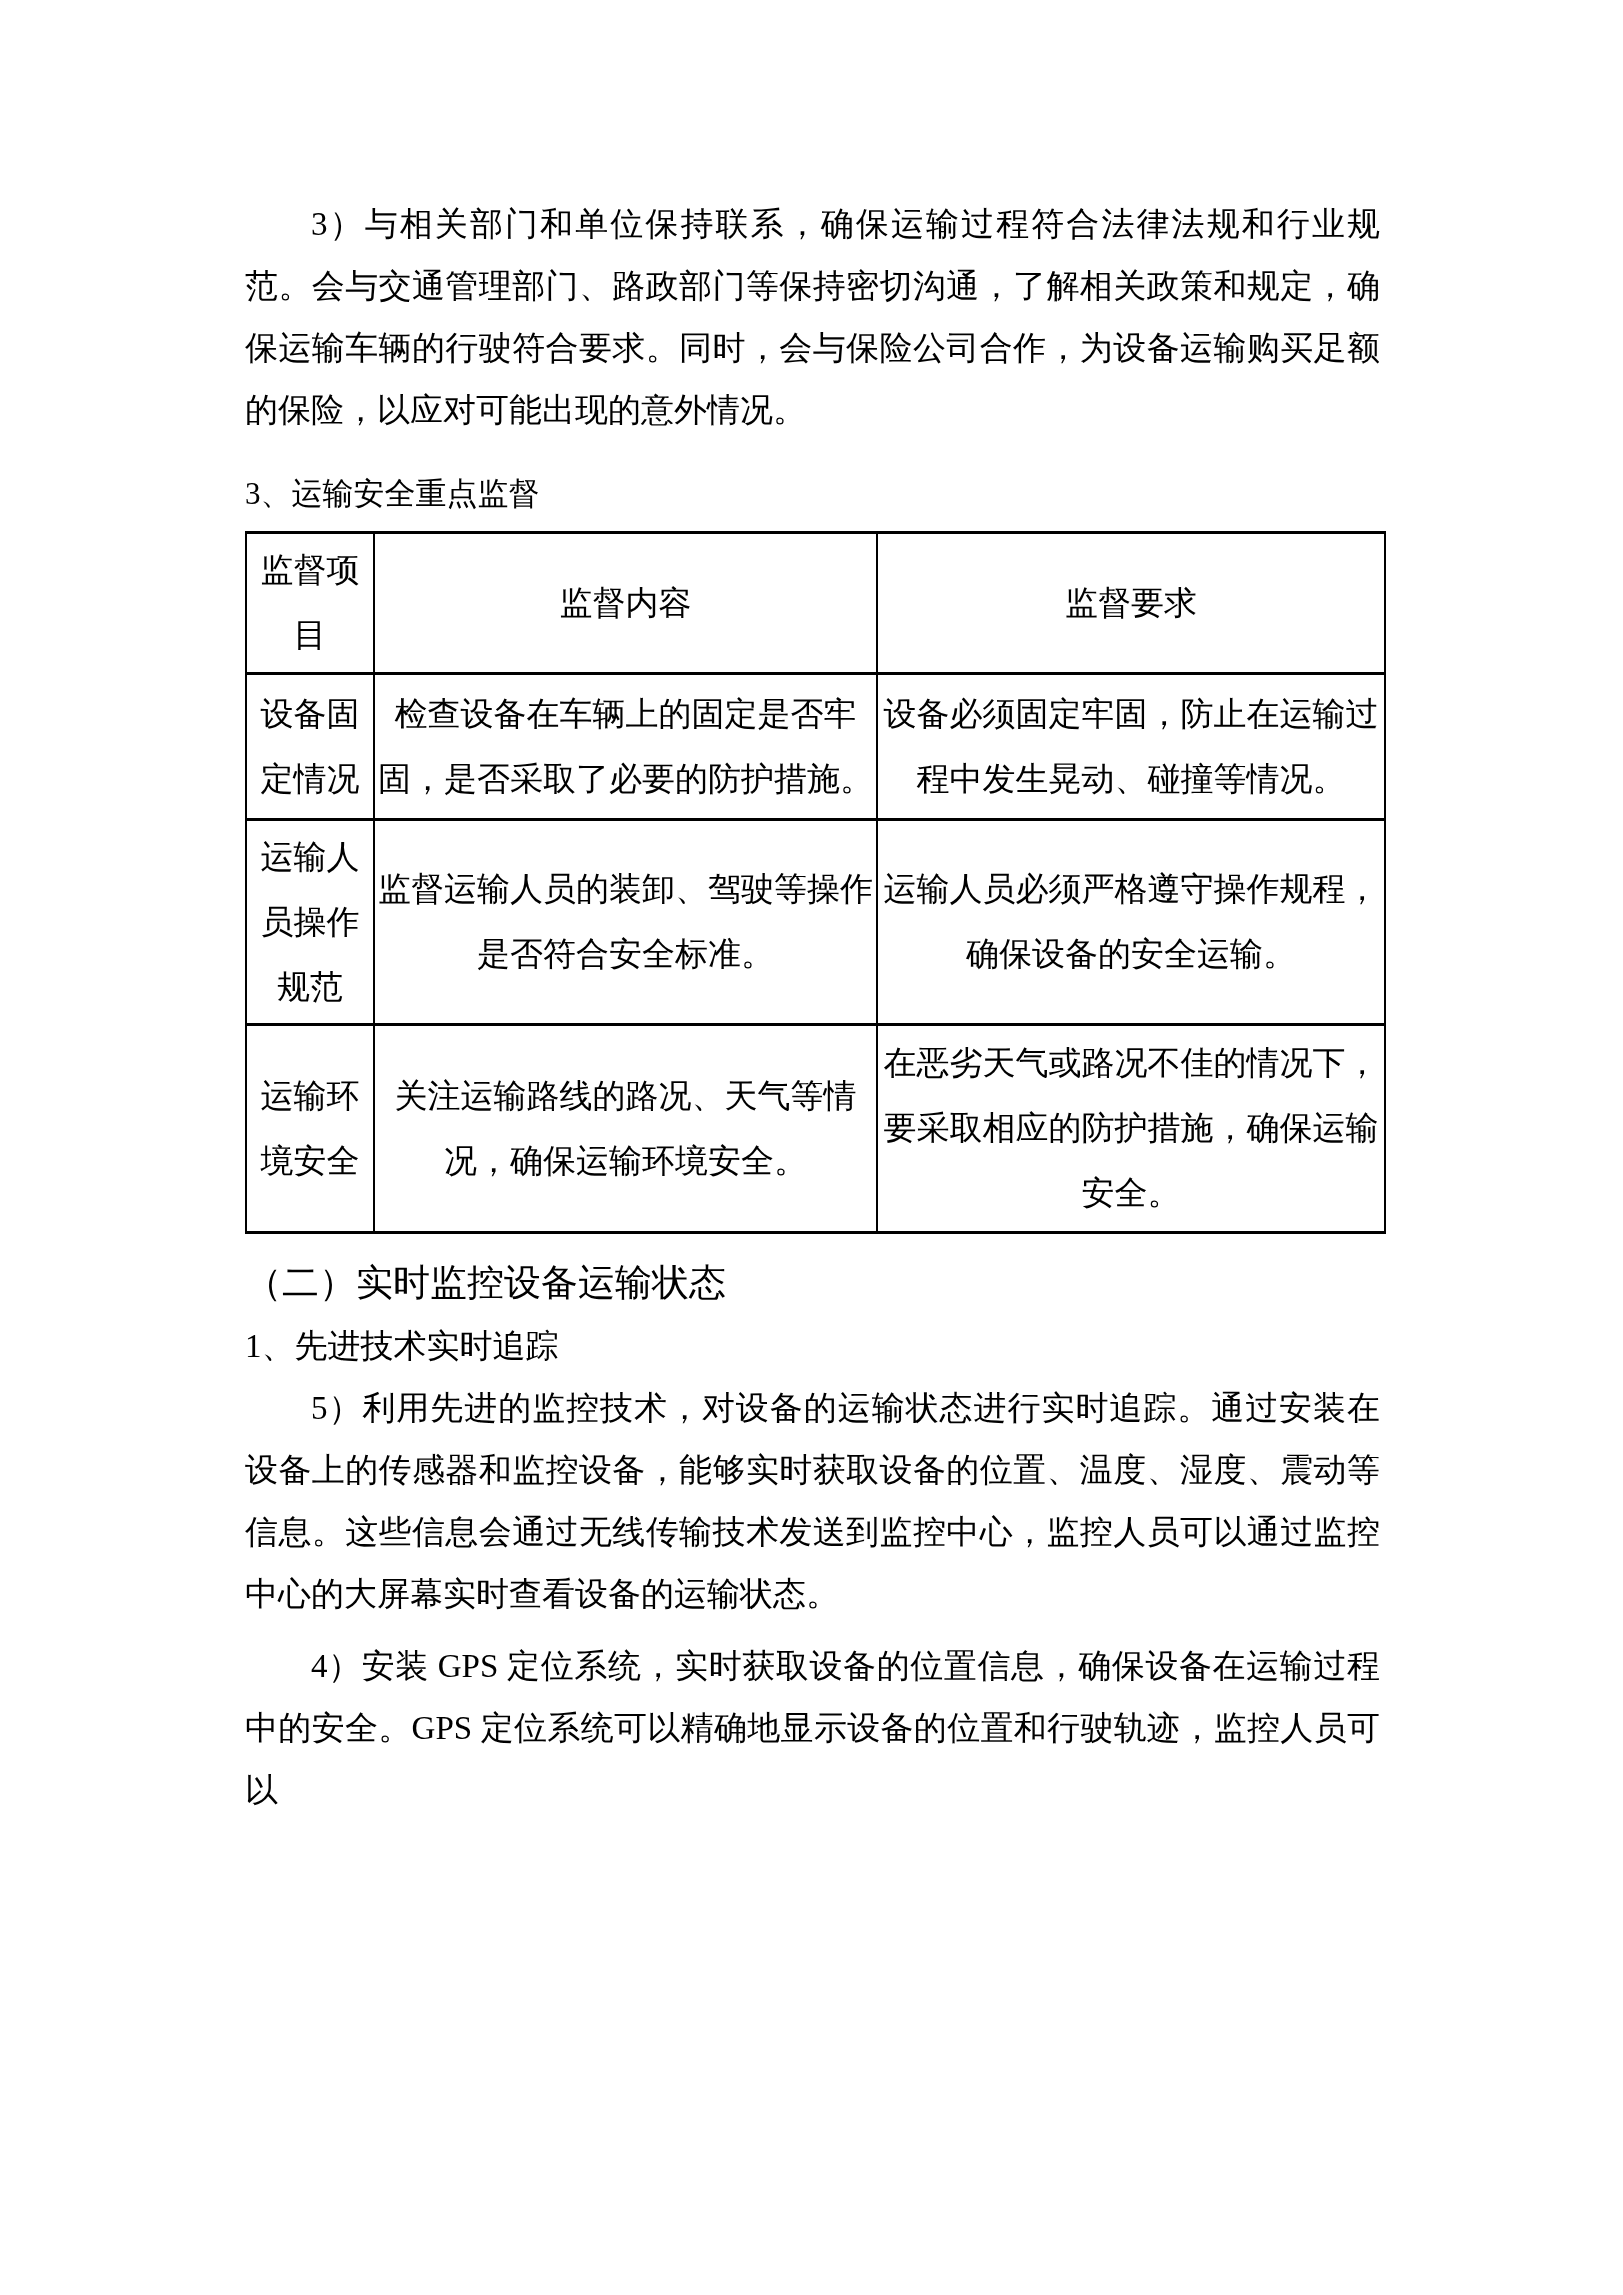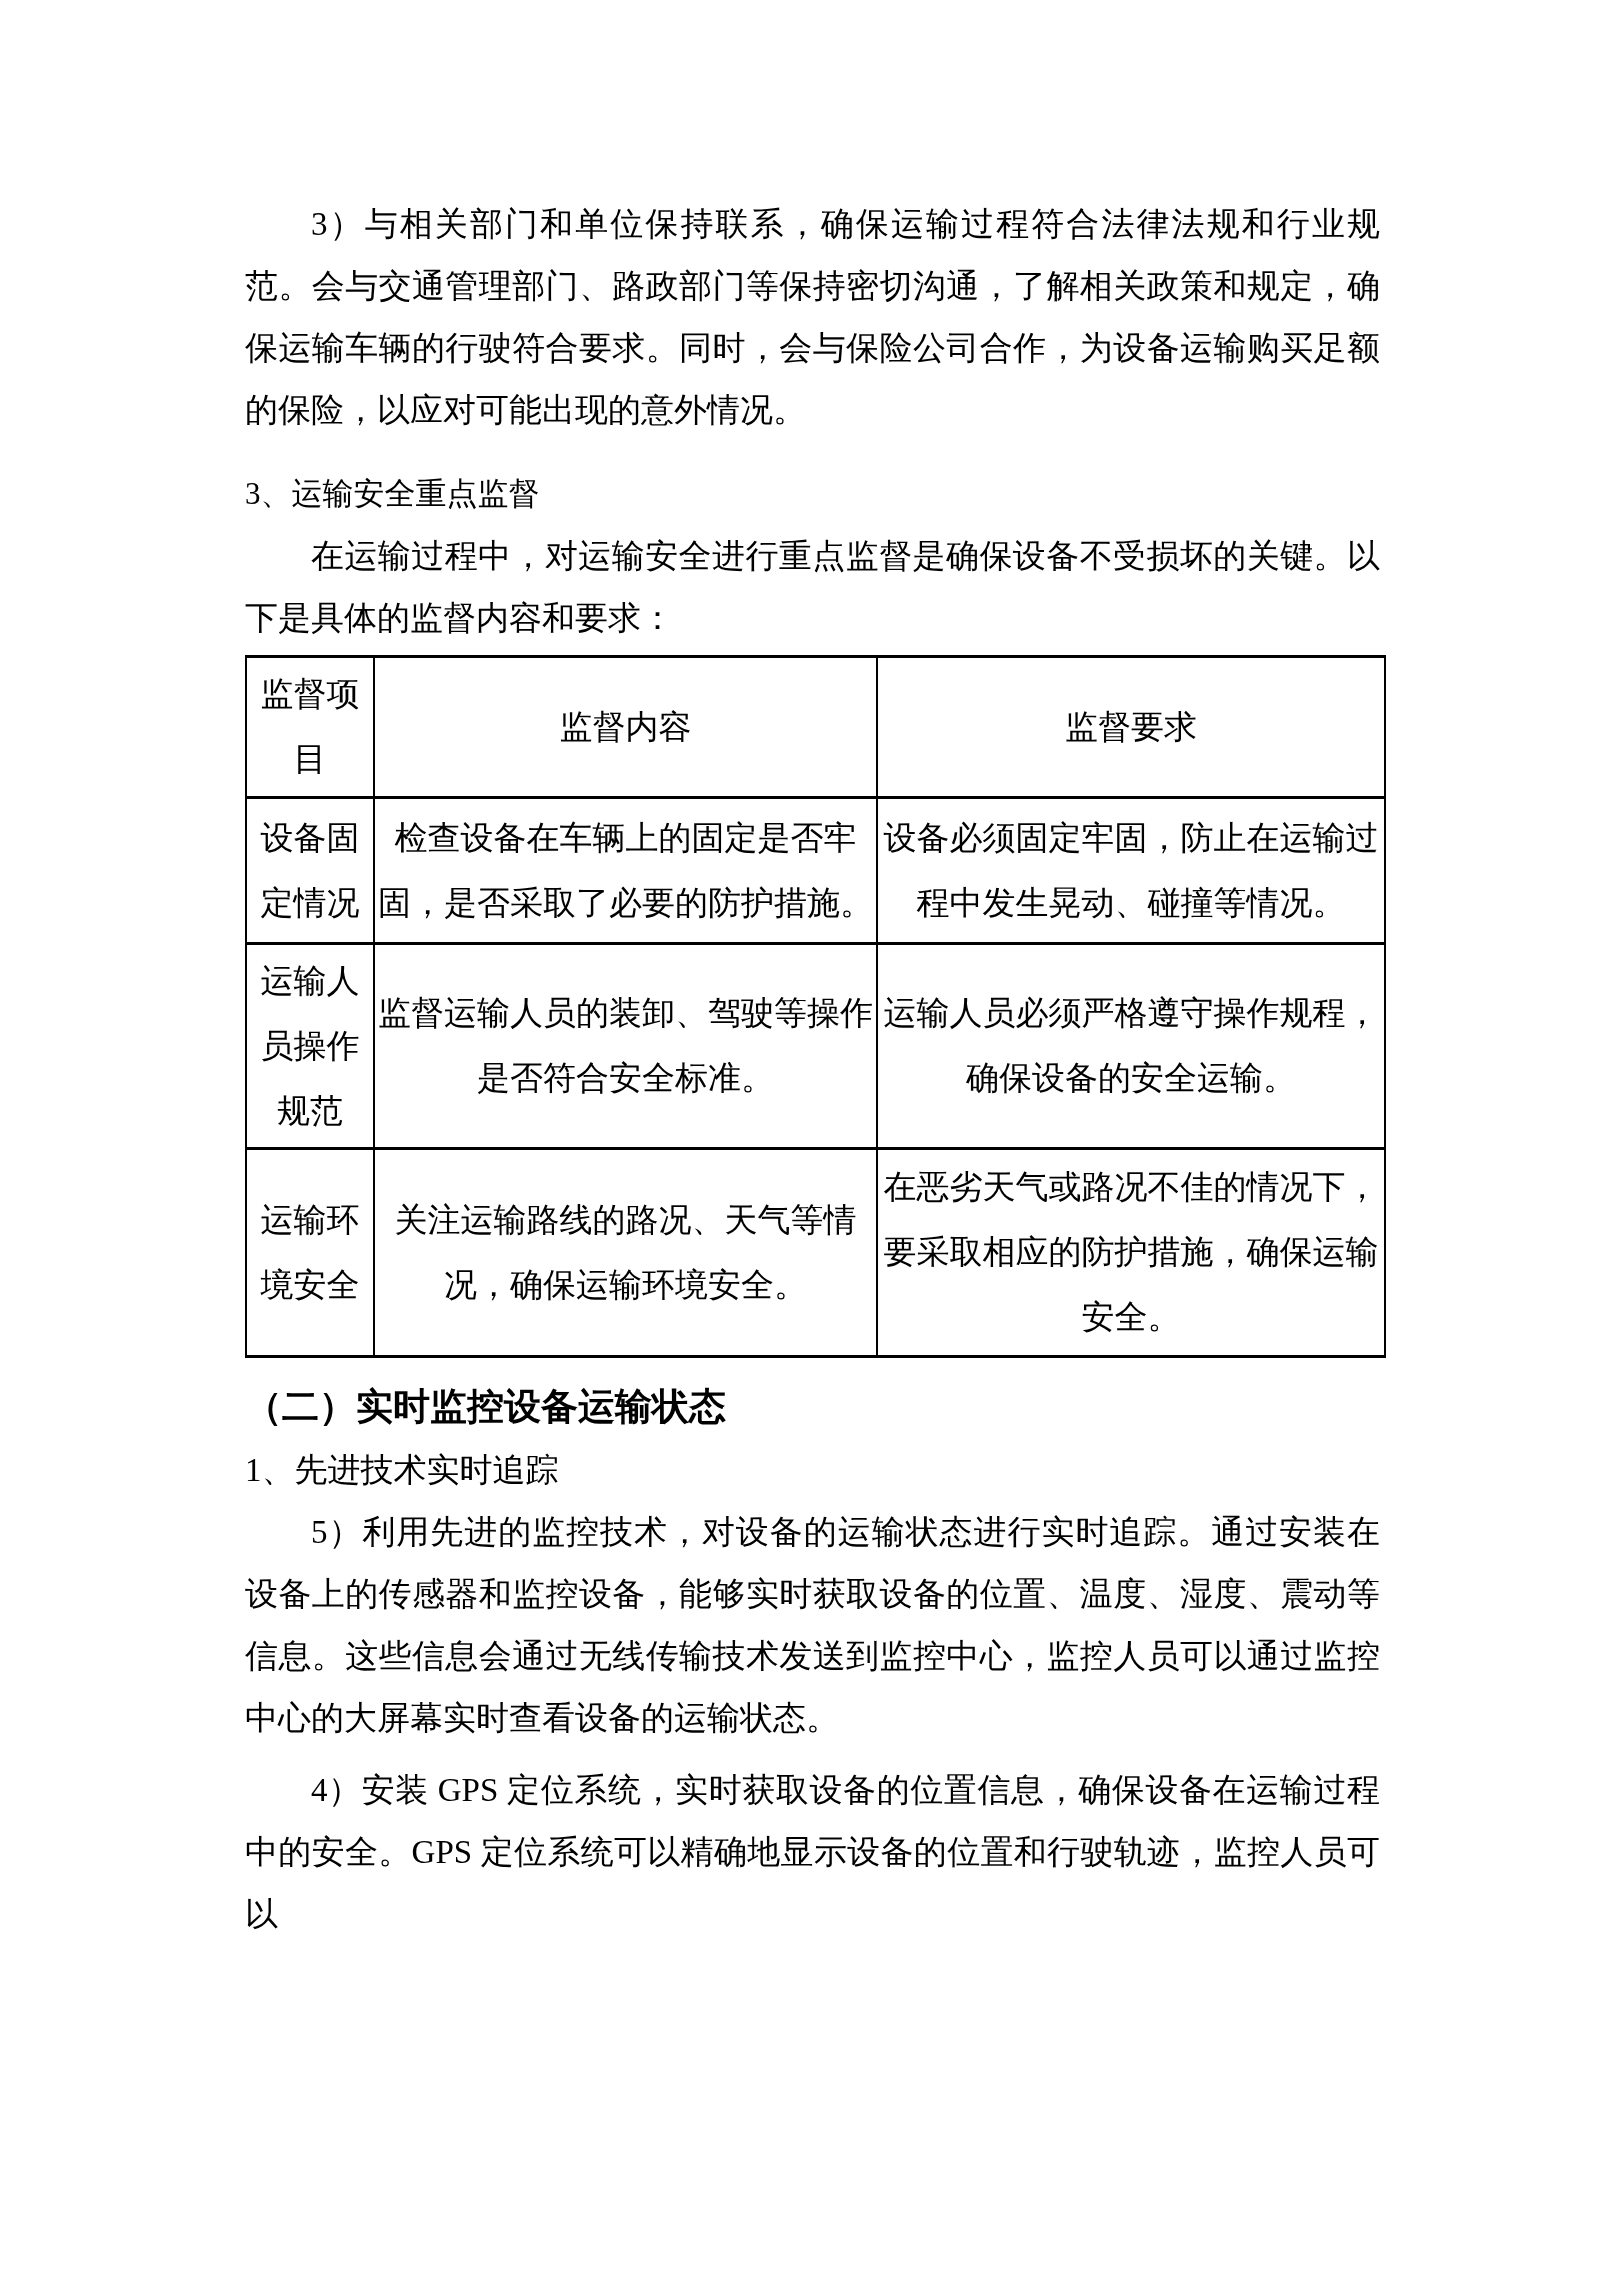--- a/index.html
+++ b/index.html
@@ -32,21 +32,21 @@
     margin: 21.6px 0 0 0;
     font-size: 31px;
     line-height: 62px;
     font-weight: normal;
     text-align: left;
   }
   .h-section {
     margin: 16.4px 0 0 0;
     font-size: 37px;
     line-height: 65px;
-    font-weight: bold;
+    font-weight: normal;
     text-align: left;
   }
   .h-sub {
     margin: 0;
     font-size: 33px;
     line-height: 62px;
     font-weight: normal;
     text-align: left;
   }
   table.sup-table {
@@ -79,21 +79,20 @@
 </head>
 <body>
 
 <div class="page">
   <div class="content">
 
     <p class="body-para">3）与相关部门和单位保持联系，确保运输过程符合法律法规和行业规范。会与交通管理部门、路政部门等保持密切沟通，了解相关政策和规定，确保运输车辆的行驶符合要求。同时，会与保险公司合作，为设备运输购买足额的保险，以应对可能出现的意外情况。</p>
 
     <h3 class="h-num">3、运输安全重点监督</h3>
 
-    <p class="body-para">在运输过程中，对运输安全进行重点监督是确保设备不受损坏的关键。以下是具体的监督内容和要求：</p>
 
     <table class="sup-table">
       <colgroup>
         <col class="col-item">
         <col class="col-content">
         <col class="col-req">
       </colgroup>
       <tbody>
         <tr class="r-head">
           <td>监督项目</td>

